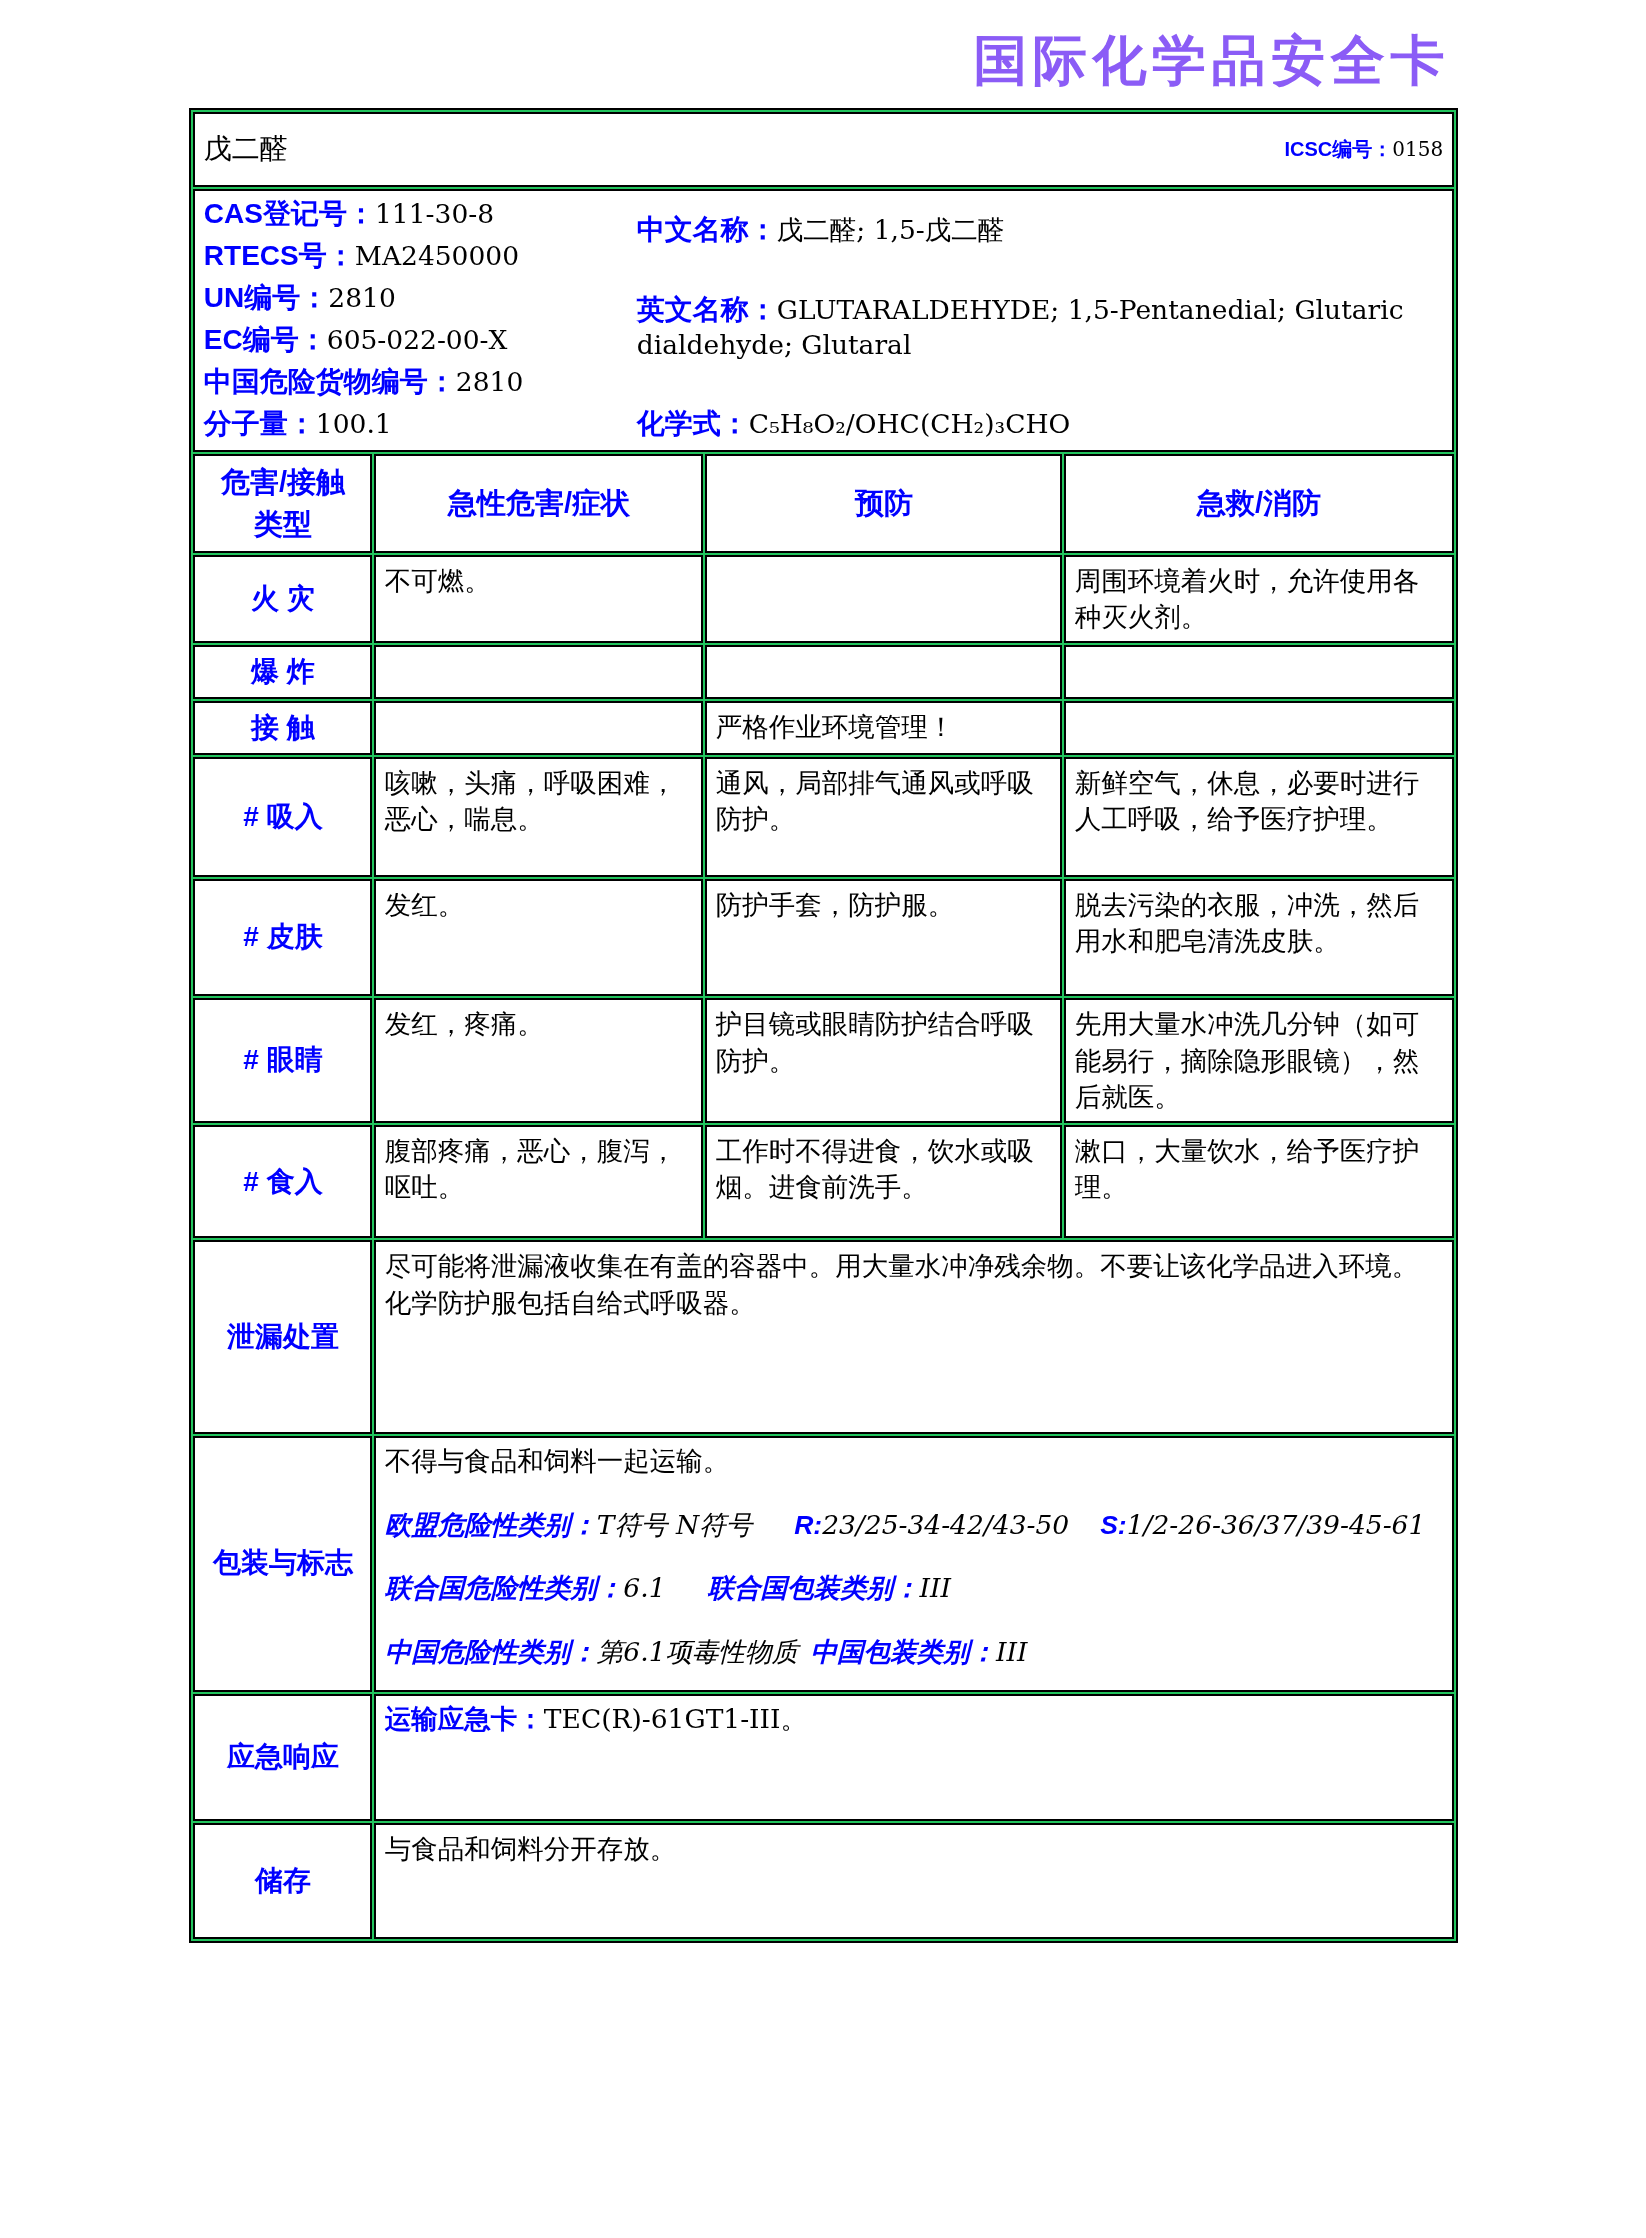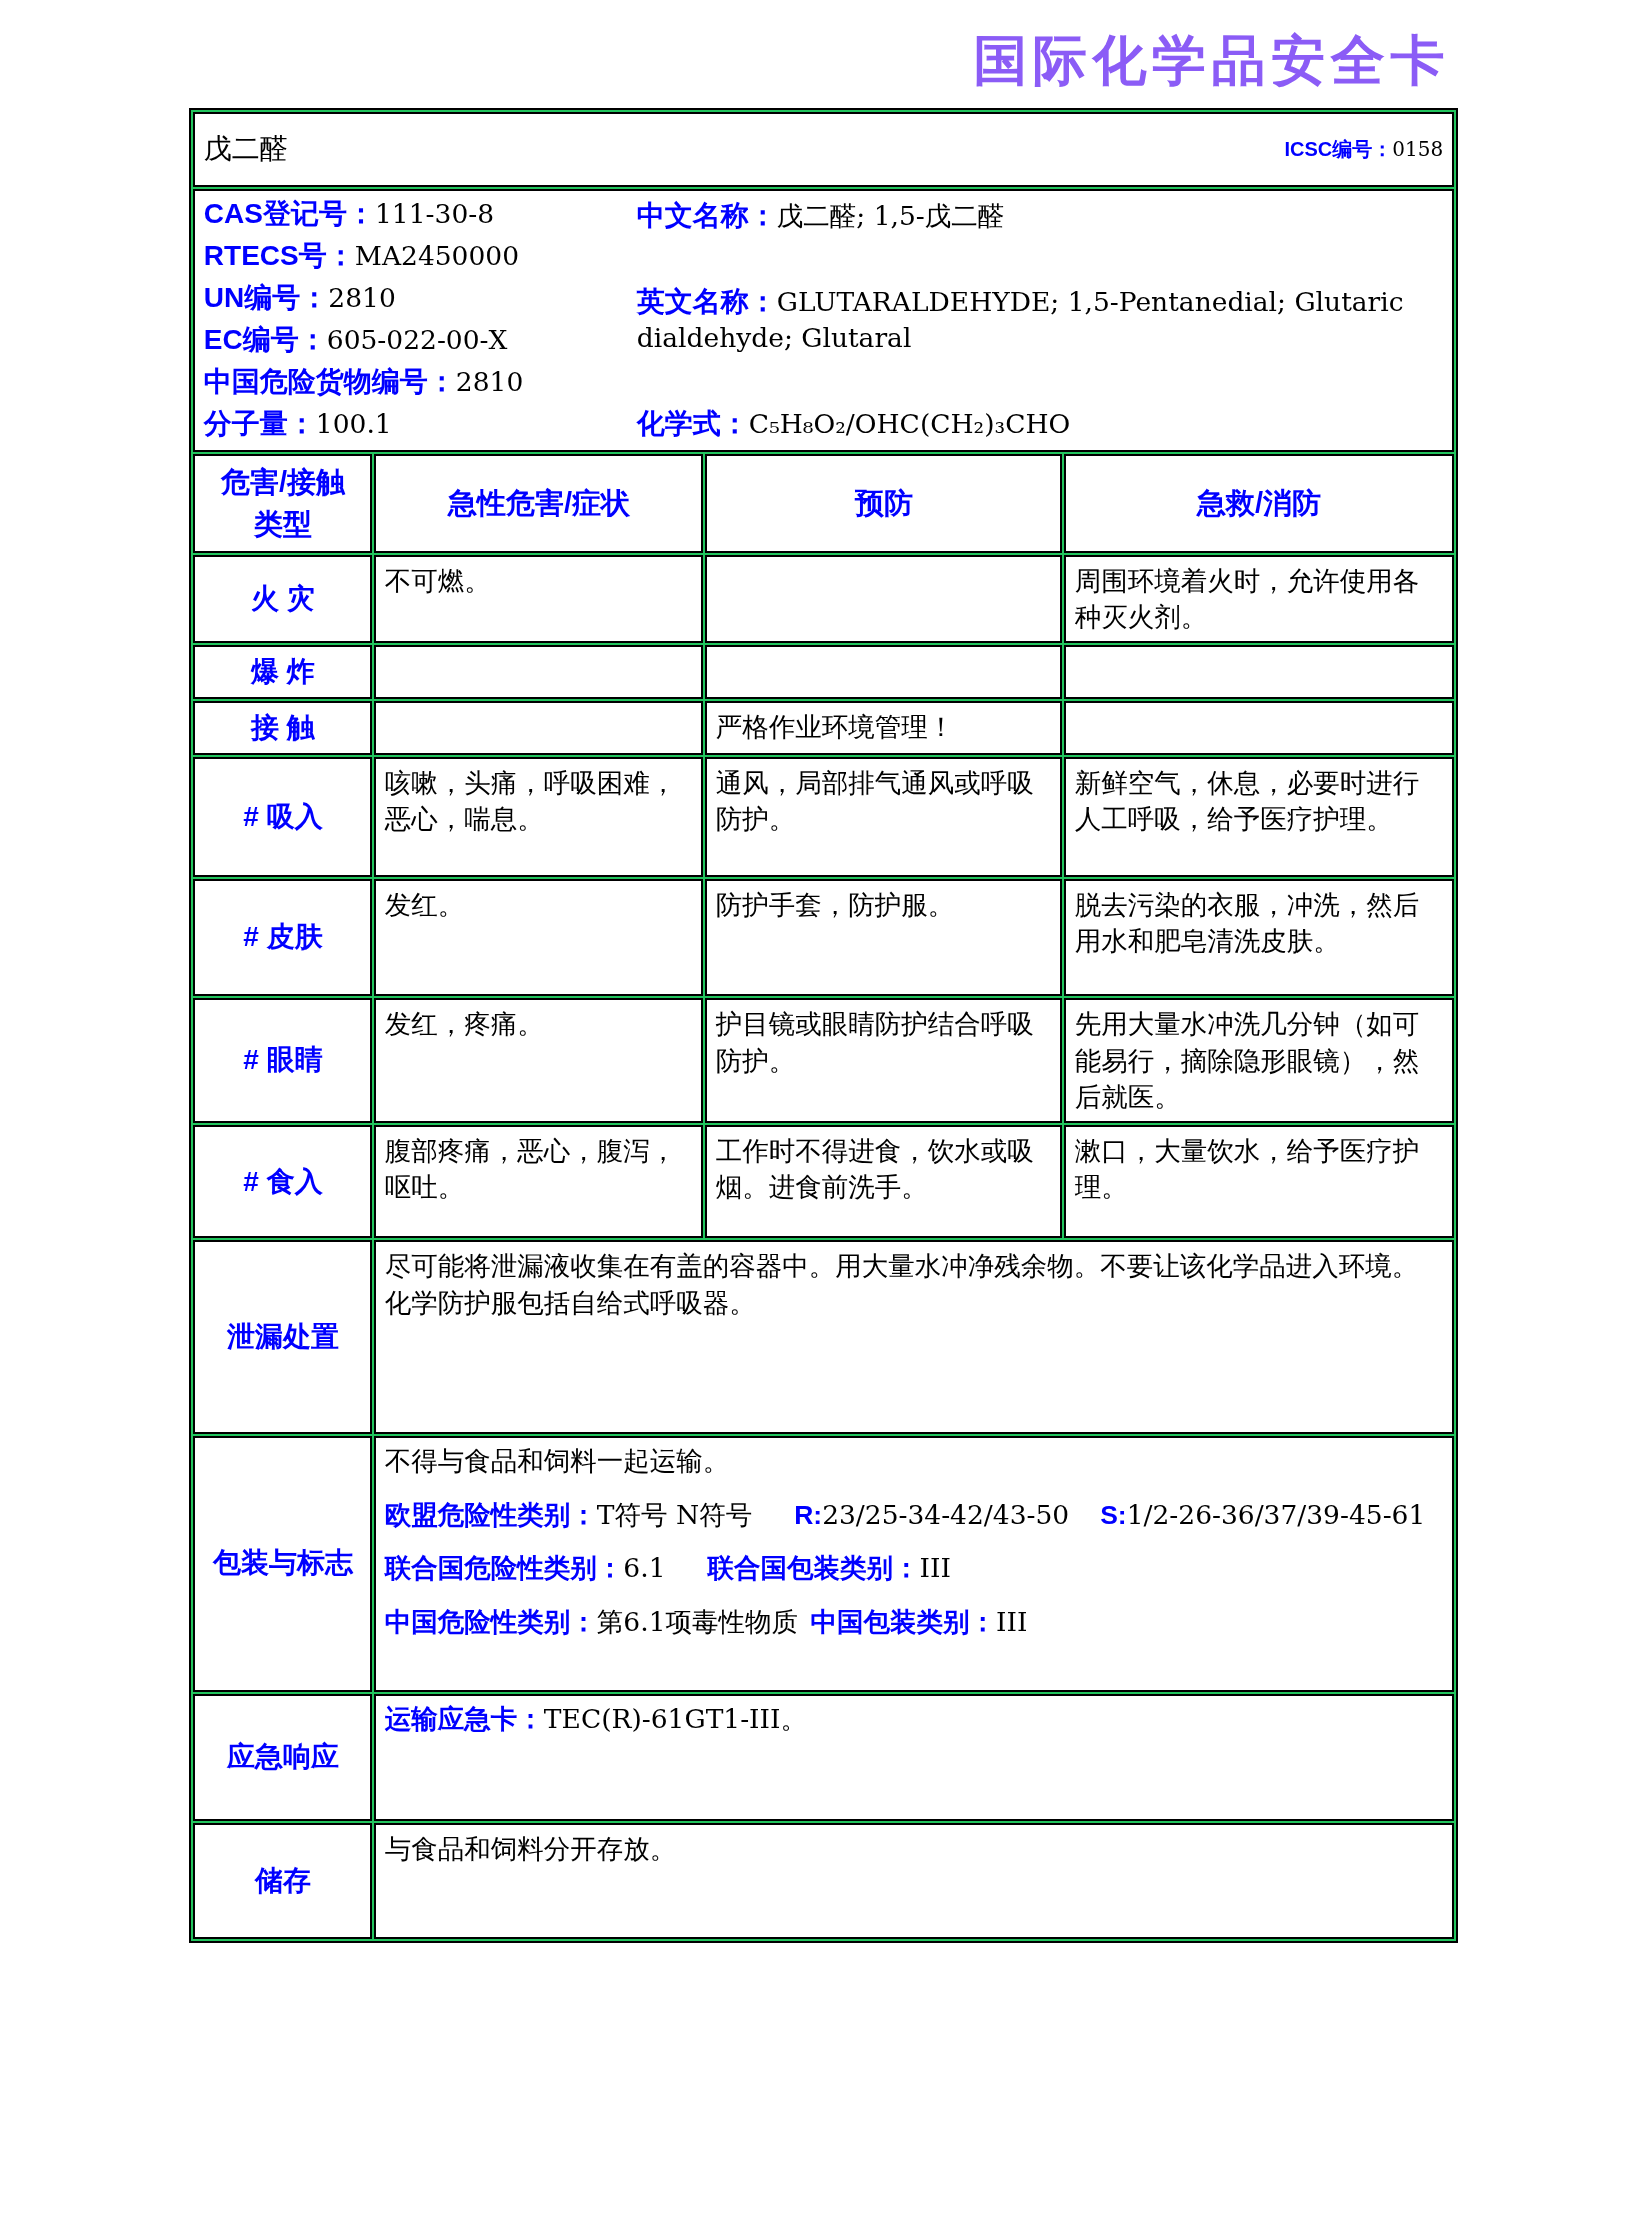--- a/index.html
+++ b/index.html
@@ -52,21 +52,21 @@
   .gap-sm { margin-left: 12.6px; }
 
   
   tr.row-name td { height: 59px; vertical-align: middle; }
   .name-flex { display: flex; justify-content: space-between; align-items: center; }
   .name-flex .chem-name { font-size: 28px; }
   .name-flex .icsc { font-size: 20px; }
 
   
   tr.row-id td { height: 248px; }
-  .id-flex { display: flex; }
+  .id-flex { display: flex; align-items: flex-end; }
   .id-left { width: 433px; flex: 0 0 433px; display: flex; flex-direction: column; justify-content: space-between; min-height: 246px; }
   .id-right { flex: 1 1 auto; display: flex; flex-direction: column; justify-content: space-between; min-height: 230px; padding-top: 1.4px; }
   .id-line { font-size: 26.5px; line-height: 1.3; }
   .id-line .blue { font-size: 28px; }
 
   
   tr.row-head td {
     height: 84px;
     vertical-align: middle;
     text-align: center;
@@ -95,21 +95,21 @@
   tr.hz-4 td { height: 102px; }
   tr.hz-5 td { height: 103px; }
   tr.hz-6 td { height: 98px; }
 
   tr.row-spillage td.content { height: 178px; }
   tr.row-packaging td.content { height: 241px; }
   tr.row-emergency td.content { height: 112px; }
   tr.row-storage td.content { height: 101px; }
 
   .content p { margin: 0; }
-  .content p + p { margin-top: 17px; }
+  .content p + p { margin-top: 27px; font-style: italic; }
 </style>
 </head>
 <body>
 
 <div class="page-title">国际化学品安全卡</div>
 
 <table class="card">
   <colgroup>
     <col style="width:179px">
     <col style="width:329px">

